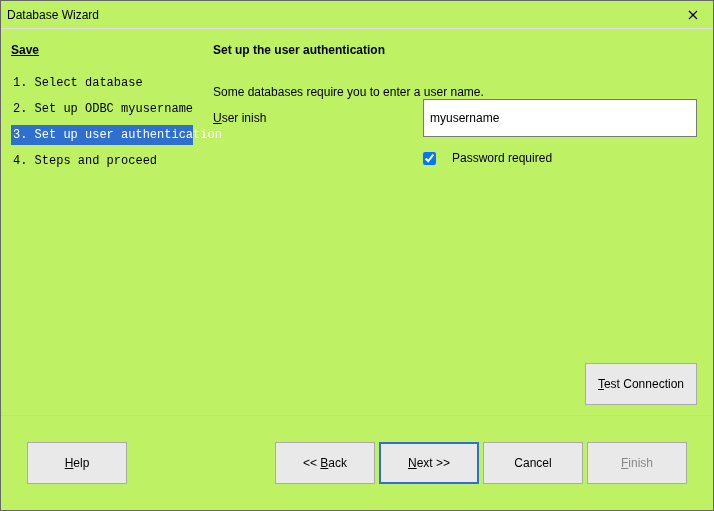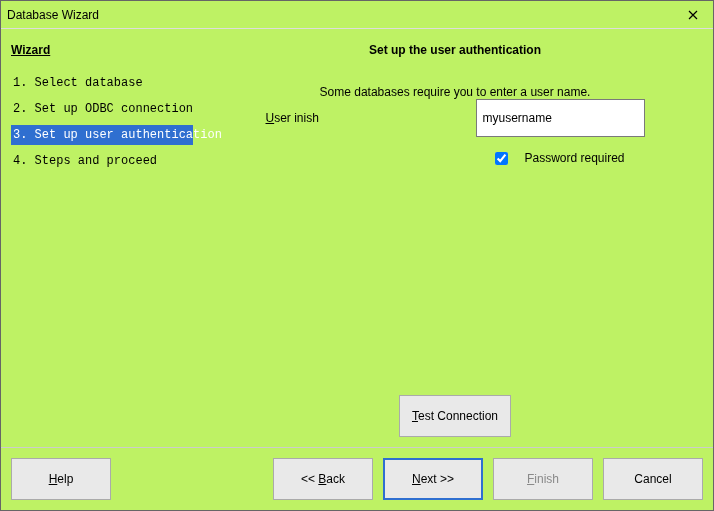--- a/index.html
+++ b/index.html
@@ -50,21 +50,21 @@
     white-space: nowrap;
     font-family: Liberation Mono, monospace;
   }
   .step.active {
     background: #2f6fd0;
     color: #fff;
   }
   .main {
     flex: 1;
     padding: 0 6px 0 12px;
-    display: flex; flex-direction: column; align-items: center;
+    display: flex; flex-direction: column;
   }
   .main-head {
     font-weight: bold;
     font-size: 12px;
     margin-bottom: 28px;
   }
   .desc {
     font-size: 12px;
   }
   .form-row {
@@ -94,22 +94,22 @@
   .chk-row input[type="checkbox"] {
     width: 13px; height: 13px; margin: 0;
   }
   .test-row {
     margin-top: auto;
     display: flex; justify-content: flex-end;
     padding-bottom: 10px;
   }
   .footer {
     border-top: 1px solid #ccc;
-    padding: 10px;
-    display: flex; align-items: center; gap: 10px;
+    padding: 26px;
+    display: flex; align-items: center; gap: 4px;
   }
   .footer .spacer { flex: 1; }
   button.btn {
     min-width: 100px;
     height: 42px;
     font-family: inherit;
     font-size: 12px;
     background: #e9e9e9;
     border: 1px solid #aaa;
     cursor: pointer;
@@ -134,28 +134,28 @@
     <div class="title">Database Wizard</div>
     <div class="close">
       <svg viewBox="0 0 10 10">
           <path d="M1 1 L9 9 M9 1 L1 9" stroke="#000" stroke-width="1.2" fill="none"></path>
         </svg>
     </div>
   </div>
 
   <div class="body">
     <div class="sidebar">
-      <div class="steps-head">Wizard</div>
+      <div class="steps-head">Save</div>
       <div class="step">
         <span>1.</span>
         <span>Select database</span>
       </div>
       <div class="step">
         <span>2.</span>
-        <span>Set up ODBC connection</span>
+        <span>Set up ODBC myusername</span>
       </div>
       <div class="step active">
         <span>3.</span>
         <span>Set up user authentication</span>
       </div>
       <div class="step">
         <span>4.</span>
         <span>Steps and proceed</span>
       </div>
     </div>
@@ -188,20 +188,20 @@
     <button class="btn">
       <span class="ul">H</span><span>elp</span>
     </button>
     <div class="spacer"></div>
     <button class="btn">
       <span>&lt;&lt; </span><span class="ul">B</span><span>ack</span>
     </button>
     <button class="btn default">
       <span class="ul">N</span><span>ext &gt;&gt;</span>
     </button>
+    <button class="btn">
+      <span>Cancel</span>
+    </button>
     <button class="btn" disabled="">
       <span class="ul">F</span><span>inish</span>
     </button>
-    <button class="btn">
-      <span>Cancel</span>
-    </button>
   </div>
 </div>
 
 </body></html>

